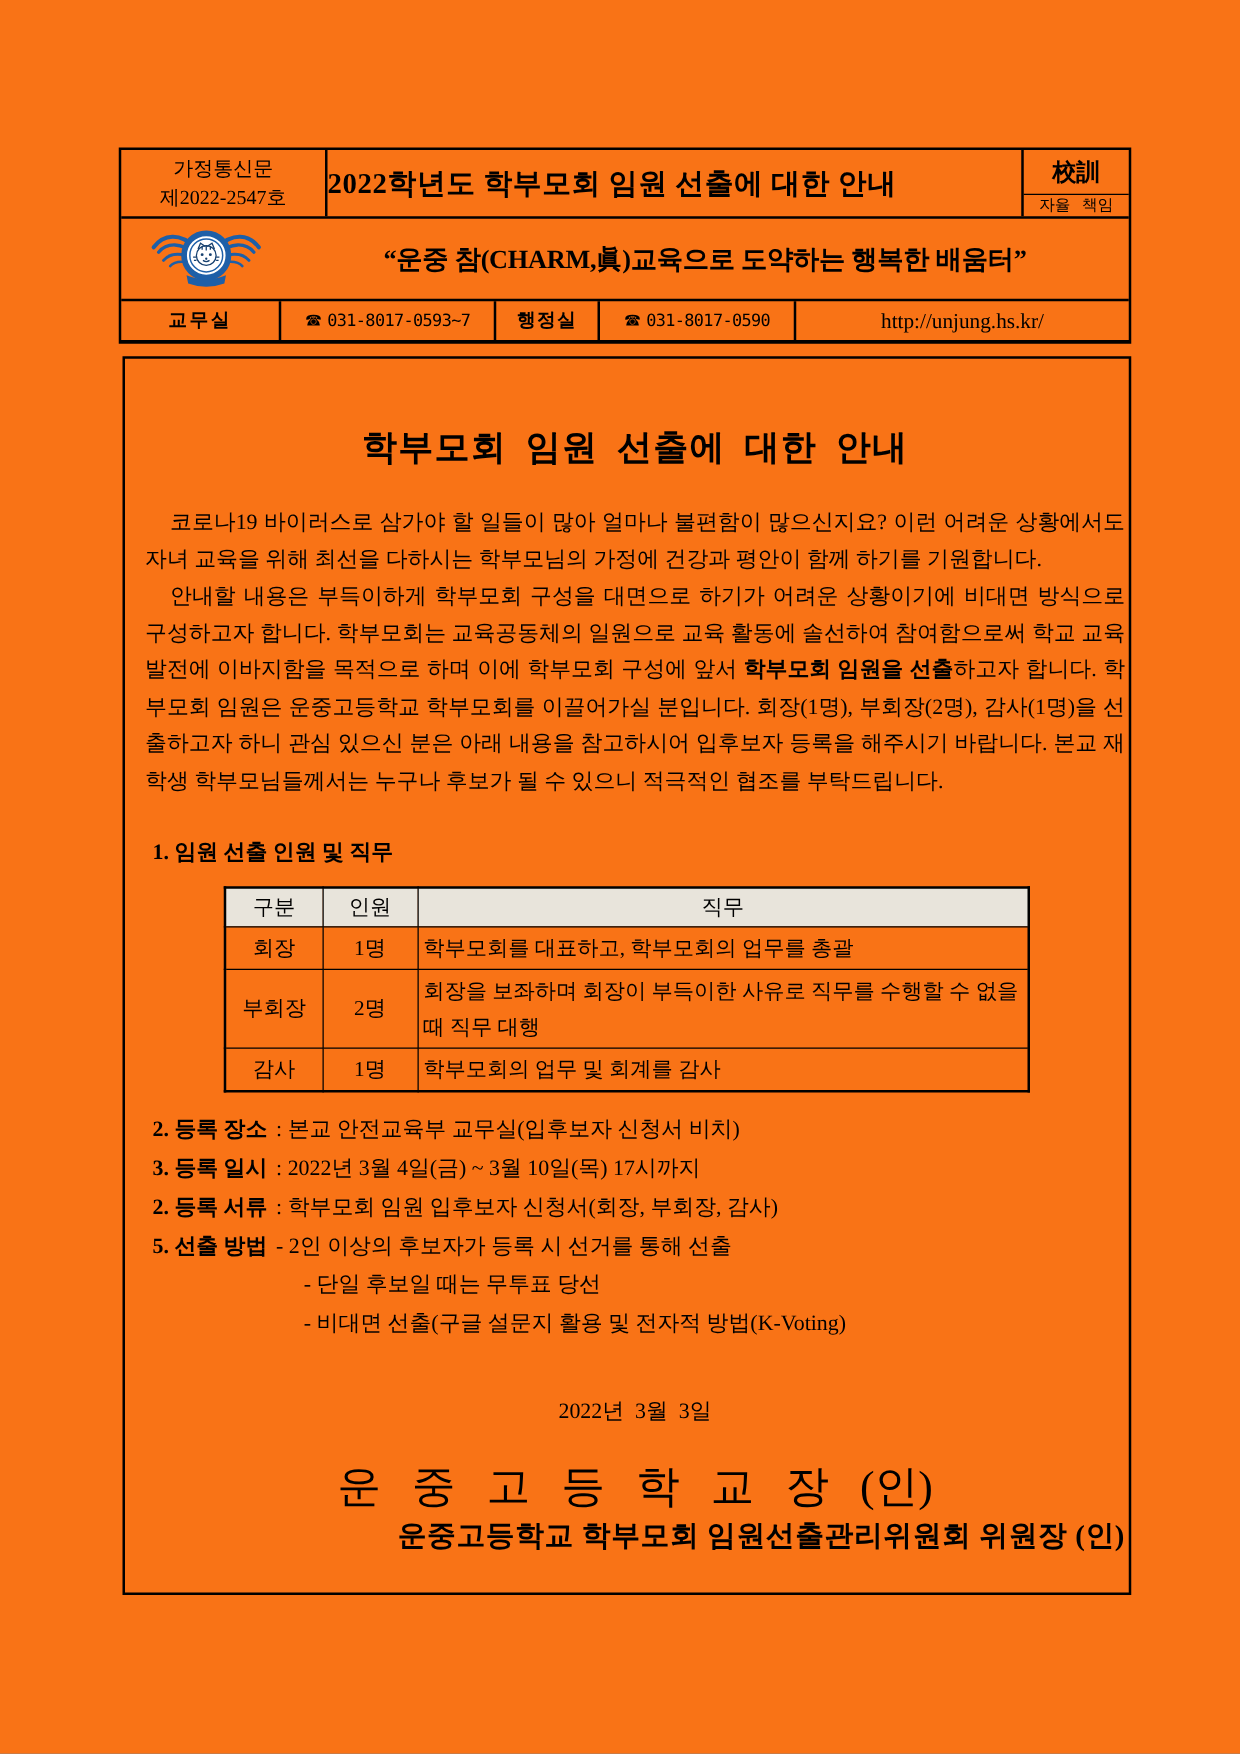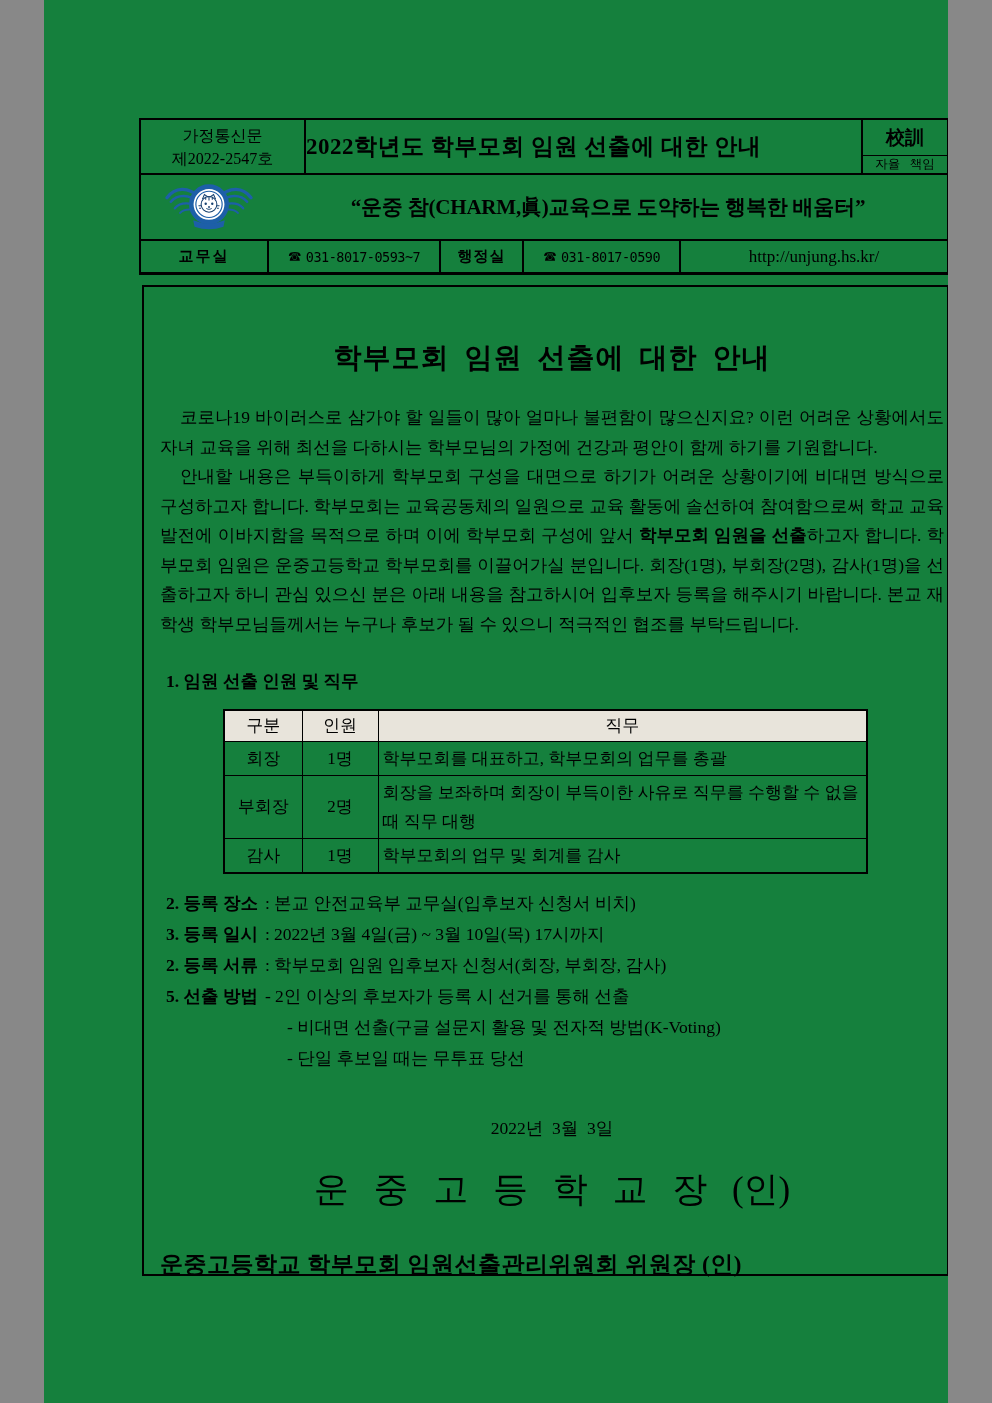--- a/index.html
+++ b/index.html
@@ -1,17 +1,17 @@
 <!DOCTYPE html>
 <html lang="ko"><head>
 <meta charset="utf-8">
 <style>
   html,body{margin:0;padding:0;background:#888;}
   .page{
-    position:relative;width:904px;height:1403px;background:#15803d;
+    position:relative;width:992px;height:1403px;background:#f97316;
     margin:0 auto;color:#000;
     font-family:"Liberation Serif","DejaVu Serif",serif;
     overflow:hidden;
   }
   
   .hdr{position:absolute;left:95px;top:118px;width:810px;border:2px solid #000;border-bottom:3px solid #000;box-sizing:border-box;}
   .hdr-row1{display:flex;height:53px;border-bottom:2px solid #000;}
   .hdr-doccell{width:163px;border-right:2px solid #000;display:flex;flex-direction:column;justify-content:center;text-align:center;line-height:23px;font-size:16px;}
   .hdr-titlecell{flex:1;border-right:2px solid #000;display:flex;align-items:center;justify-content:flex-start;}
   .hdr-title{font-size:23px;font-weight:bold;letter-spacing:0.5px;}
@@ -43,21 +43,21 @@
   td.c{text-align:center;height:31px;}
   td.duty-desc{text-align:left;padding:3px 10px;line-height:29px;word-break:break-all;}
   .col1{width:78px;}.col2{width:76px;}.col3{width:489px;}
   .items{margin:14px 0 0 6px;font-size:17.5px;}
   .item{line-height:31px;}
   .item-label{font-weight:bold;}
   .item-text{margin-left:7px;}
   .subitem{line-height:31px;margin-left:121px;}
   .date-line{text-align:center;font-size:17.5px;white-space:pre;margin-top:42px;}
   .sig1{text-align:center;font-size:35px;word-spacing:16px;margin-top:26px;}
-  .sig2{text-align:left;font-size:23px;font-weight:bold;letter-spacing:0.5px;margin-top:36px;}
+  .sig2{text-align:right;font-size:23px;font-weight:bold;letter-spacing:0.5px;}
 </style>
 </head>
 <body>
 
 <div class="page">
 
   <div class="hdr">
     <div class="hdr-row1">
       <div class="hdr-doccell">
         <span>가정통신문</span>
@@ -171,22 +171,22 @@
       </div>
       <div class="item">
         <span class="item-label">3. 등록 일시</span><span class="item-text">: 2022년 3월 4일(금) ~ 3월 10일(목) 17시까지</span>
       </div>
       <div class="item">
         <span class="item-label">2. 등록 서류</span><span class="item-text">: 학부모회 임원 입후보자 신청서(회장, 부회장, 감사)</span>
       </div>
       <div class="item">
         <span class="item-label">5. 선출 방법</span><span class="item-text">- 2인 이상의 후보자가 등록 시 선거를 통해 선출</span>
       </div>
+      <div class="subitem">- 단일 후보일 때는 무투표 당선</div>
       <div class="subitem">- 비대면 선출(구글 설문지 활용 및 전자적 방법(K-Voting)</div>
-      <div class="subitem">- 단일 후보일 때는 무투표 당선</div>
     </div>
 
     <div class="date-line">2022년  3월  3일</div>
     <div class="sig1">운 중 고 등 학 교 장 (인)</div>
     <div class="sig2">운중고등학교 학부모회 임원선출관리위원회 위원장 (인)</div>
 
   </div>
 </div>
 
 </body></html>

